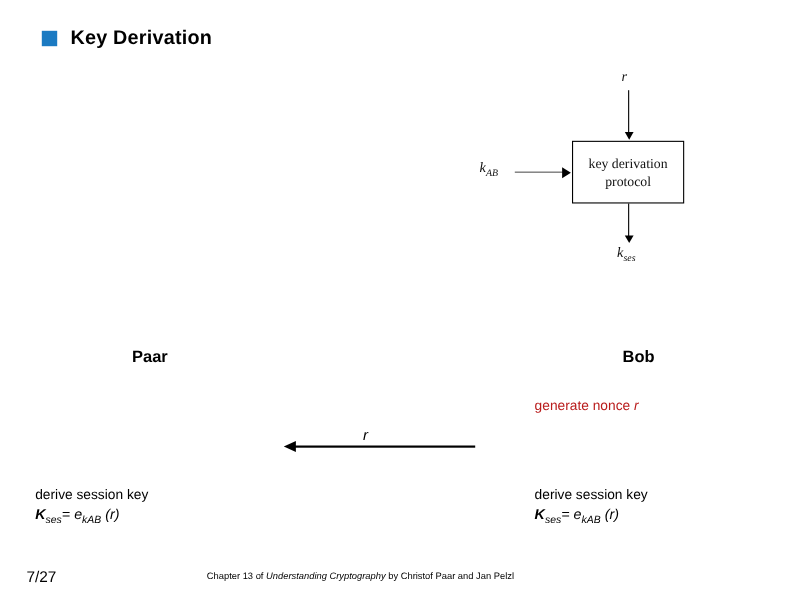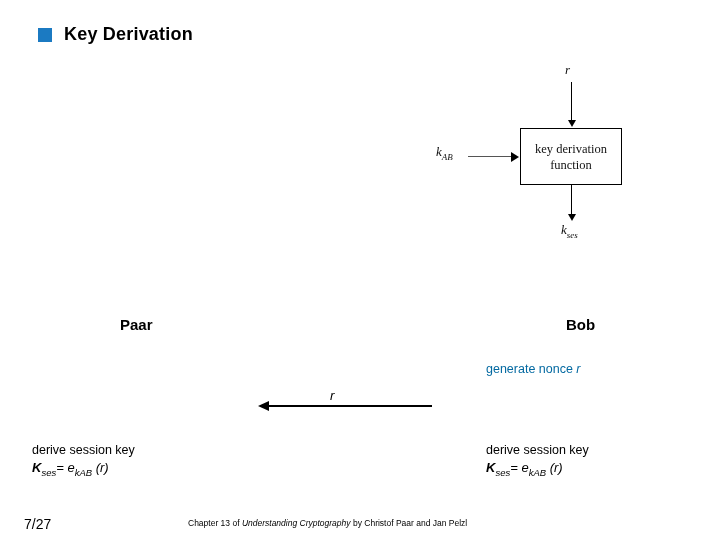--- a/index.html
+++ b/index.html
@@ -154,21 +154,21 @@
     white-space: nowrap;
   }
   .party-alice { left: 120px; top: 316px; }
   .party-bob   { left: 566px; top: 316px; }
 
   .nonce-note {
     position: absolute;
     left: 486px;
     top: 362px;
     font-size: 12.5px;
-    color: #0369a1;
+    color: #b91c1c;
     white-space: nowrap;
   }
   .nonce-note i { font-style: italic; }
 
   .msg-label {
     position: absolute;
     left: 330px;
     top: 388px;
     font-size: 13.5px;
     font-style: italic;
@@ -243,21 +243,21 @@
     <span class="kdf-label lbl-r">r</span>
     <div class="arr-v arr-v-top"></div>
     <div class="arr-head-down head-top"></div>
 
     <span class="kdf-label lbl-kab"><span>k</span><sub>AB</sub></span>
     <div class="arr-h"></div>
     <div class="arr-head-right"></div>
 
     <div class="kdf-box">
       <span>key derivation</span>
-      <span>function</span>
+      <span>protocol</span>
     </div>
 
     <div class="arr-v arr-v-bot"></div>
     <div class="arr-head-down head-bot"></div>
     <span class="kdf-label lbl-kses"><span>k</span><sub>ses</sub></span>
   </div>
 
   <div class="party party-alice">Paar</div>
   <div class="party party-bob">Bob</div>
 

